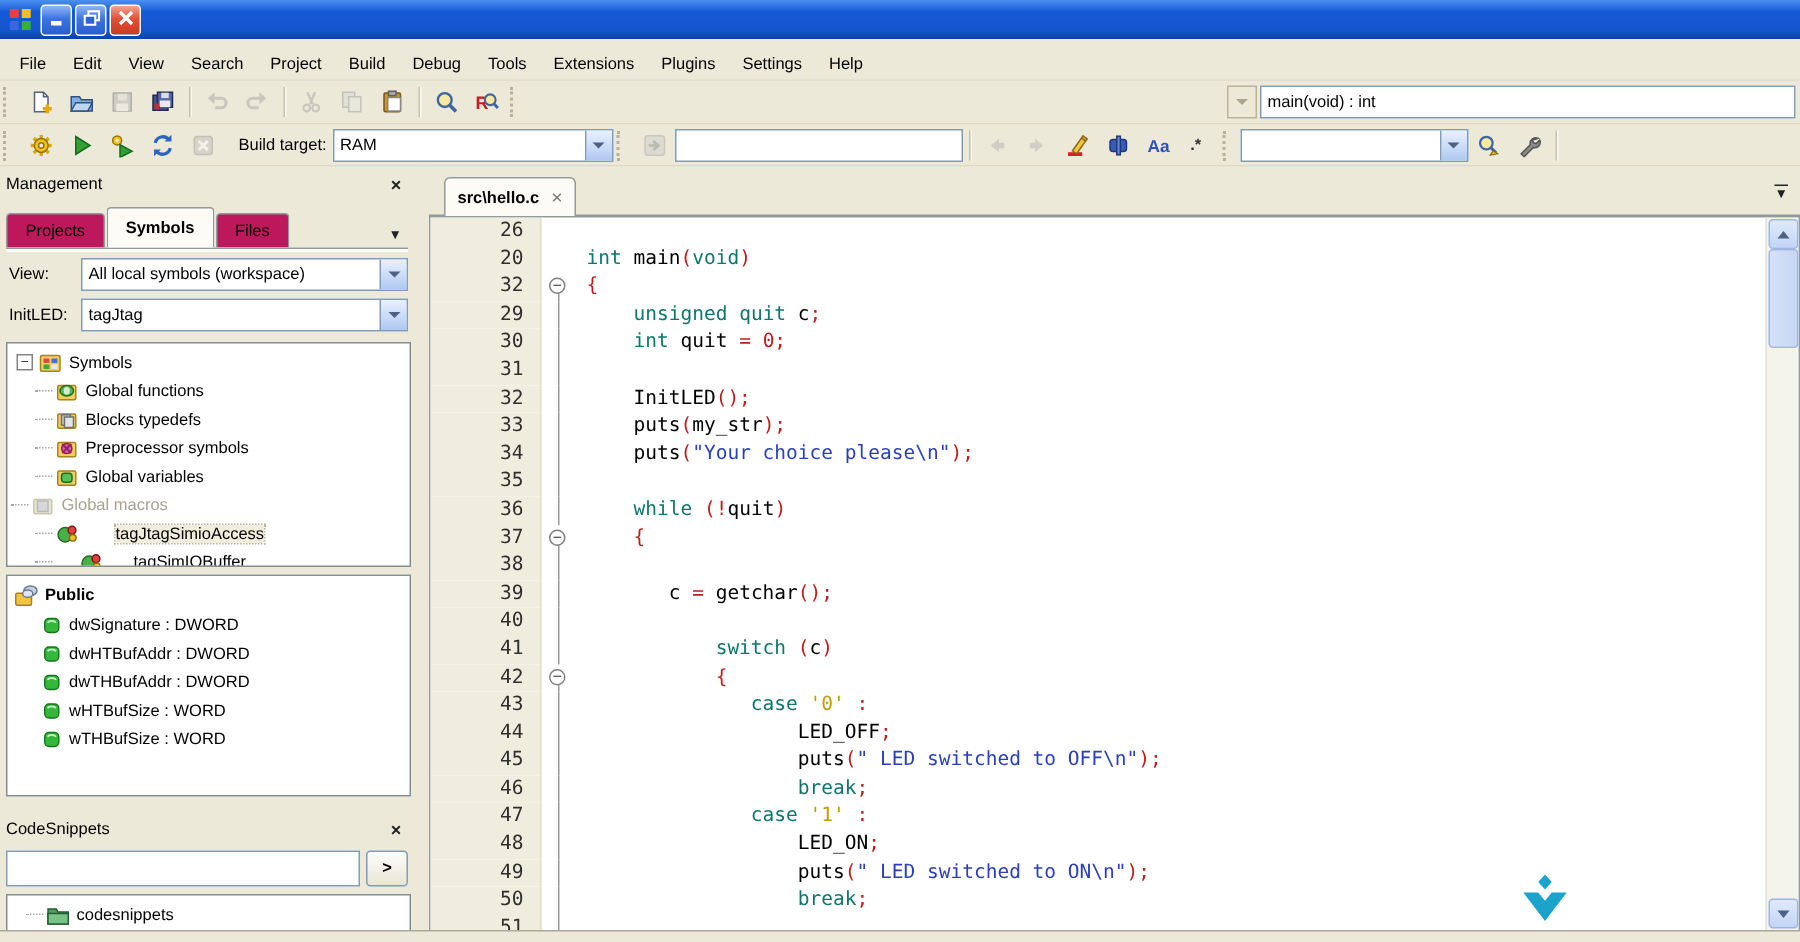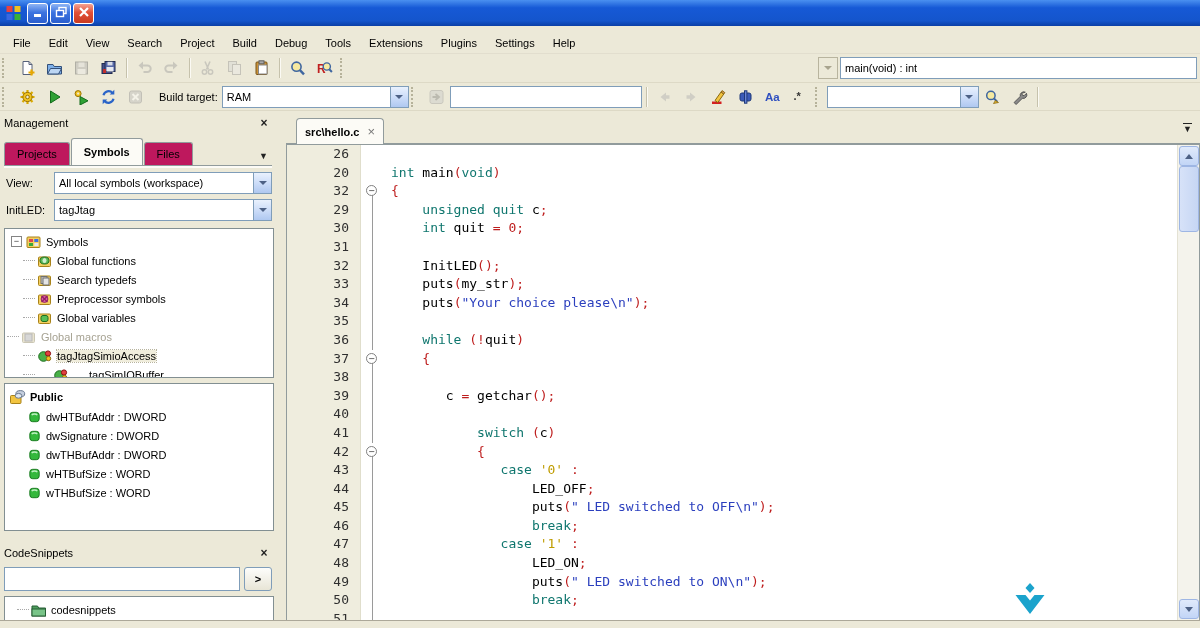--- a/index.html
+++ b/index.html
@@ -61,21 +61,21 @@
   .formrow .flabel{width:48px;}
   .formrow .combo{flex:1;}
   .sunken{position:absolute;background:#fff;border:1px solid #828F92;box-sizing:border-box;overflow:hidden;}
   .tree-item{display:flex;align-items:center;height:19px;white-space:nowrap;}
   .tree-item .conn{width:12px;height:1px;border-top:1px dotted #A8A8A8;margin-right:1px;}
   .expander{width:9px;height:9px;border:1px solid #848484;background:#fff;display:flex;align-items:center;
     justify-content:center;font-size:9px;line-height:7px;margin:0 3px 0 2px;color:#333;}
   .ticon{width:17px;height:16px;display:inline-flex;margin-right:4px;flex:none;}
   .tree-item.dim{color:#A6A292;}
   .tree-item.dim .ticon{opacity:.55;}
-  .tree-item.selected .tlab{background:#F0EDDC;outline:1px dotted #B8B49E;}
+  .tree-item.selected .tlab{background:#F0EDDC;outline:1px dotted #B8B49E;margin-left:20px;}
   .member-row{display:flex;align-items:center;height:19px;white-space:nowrap;padding-left:22px;}
   .member-row .ticon{width:15px;}
   .phead{display:flex;align-items:center;height:20px;padding-left:4px;font-weight:bold;}
   .gobtn{position:absolute;width:28px;height:24px;background:linear-gradient(180deg,#FDFDFB,#E8E5D6);
     border:1px solid #7F9DB9;border-radius:3px;display:flex;align-items:center;justify-content:center;
     box-sizing:border-box;font-weight:bold;}
   
   .editor{position:absolute;left:286px;top:111px;right:0;bottom:7px;background:#ECE9D8;}
   .edtabs{position:absolute;left:0;top:0;right:0;height:33px;}
   .edtab{position:absolute;left:10px;bottom:0;height:25px;background:#FCFBF6;border:1px solid #919B9C;
@@ -480,21 +480,21 @@
         </div>
         <div class="tree-item" style="padding-left: 18px;">
           <span class="conn"></span>
           <span class="ticon">
             <svg width="17" height="16" viewBox="0 0 16 16">
               <rect x="2" y="4" width="12" height="9.5" rx="1" fill="#F4CF60" stroke="#A8821A"></rect>
               <rect x="4.5" y="4.5" width="6" height="7" fill="#C8C8C8" stroke="#707070"></rect>
               <rect x="6.5" y="6" width="6" height="7" fill="#E4E4E4" stroke="#707070"></rect>
             </svg>
           </span>
-          <span class="tlab">Search typedefs</span>
+          <span class="tlab">Blocks typedefs</span>
         </div>
         <div class="tree-item" style="padding-left: 18px;">
           <span class="conn"></span>
           <span class="ticon">
             <svg width="17" height="16" viewBox="0 0 16 16">
               <rect x="2" y="4" width="12" height="9.5" rx="1" fill="#F4CF60" stroke="#A8821A"></rect>
               <circle cx="8" cy="8" r="3.4" fill="#E060A8" stroke="#902060"></circle>
               <path d="M5 5l6 6M11 5l-6 6" stroke="#902060" stroke-width="1.2"></path>
             </svg>
           </span>
@@ -556,30 +556,30 @@
         <span>Public</span>
       </div>
       <div id="public-members">
           <div class="member-row">
             <span class="ticon">
               <svg width="17" height="16" viewBox="0 0 16 16">
                 <rect x="3" y="3" width="10" height="10" rx="3" fill="#34B83C" stroke="#15761C"></rect>
                 <path d="M5 6c1-1.6 5-1.6 6 0" stroke="#BFF0C2" stroke-width="1.4" fill="none"></path>
               </svg>
             </span>
-            <span>dwHTBufAddr : DWORD</span>
+            <span>dwSignature : DWORD</span>
           </div>
           <div class="member-row">
             <span class="ticon">
               <svg width="17" height="16" viewBox="0 0 16 16">
                 <rect x="3" y="3" width="10" height="10" rx="3" fill="#34B83C" stroke="#15761C"></rect>
                 <path d="M5 6c1-1.6 5-1.6 6 0" stroke="#BFF0C2" stroke-width="1.4" fill="none"></path>
               </svg>
             </span>
-            <span>dwSignature : DWORD</span>
+            <span>dwHTBufAddr : DWORD</span>
           </div>
           <div class="member-row">
             <span class="ticon">
               <svg width="17" height="16" viewBox="0 0 16 16">
                 <rect x="3" y="3" width="10" height="10" rx="3" fill="#34B83C" stroke="#15761C"></rect>
                 <path d="M5 6c1-1.6 5-1.6 6 0" stroke="#BFF0C2" stroke-width="1.4" fill="none"></path>
               </svg>
             </span>
             <span>dwTHBufAddr : DWORD</span>
           </div>

